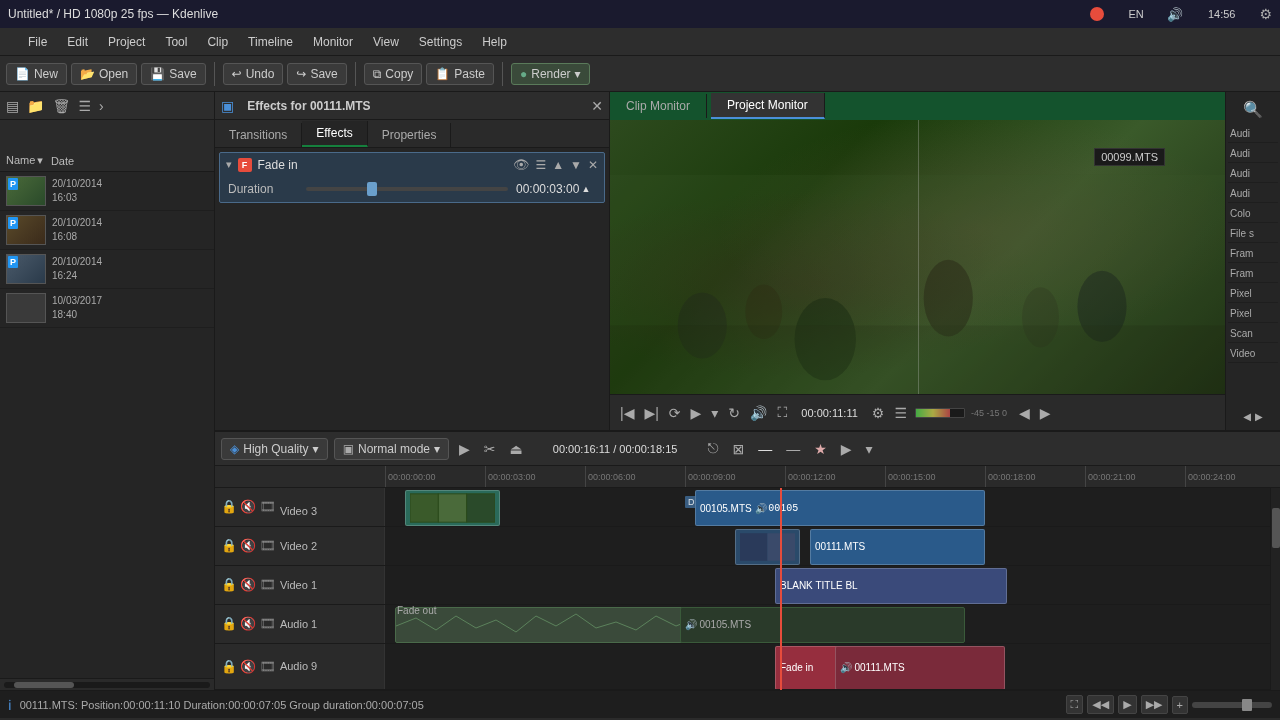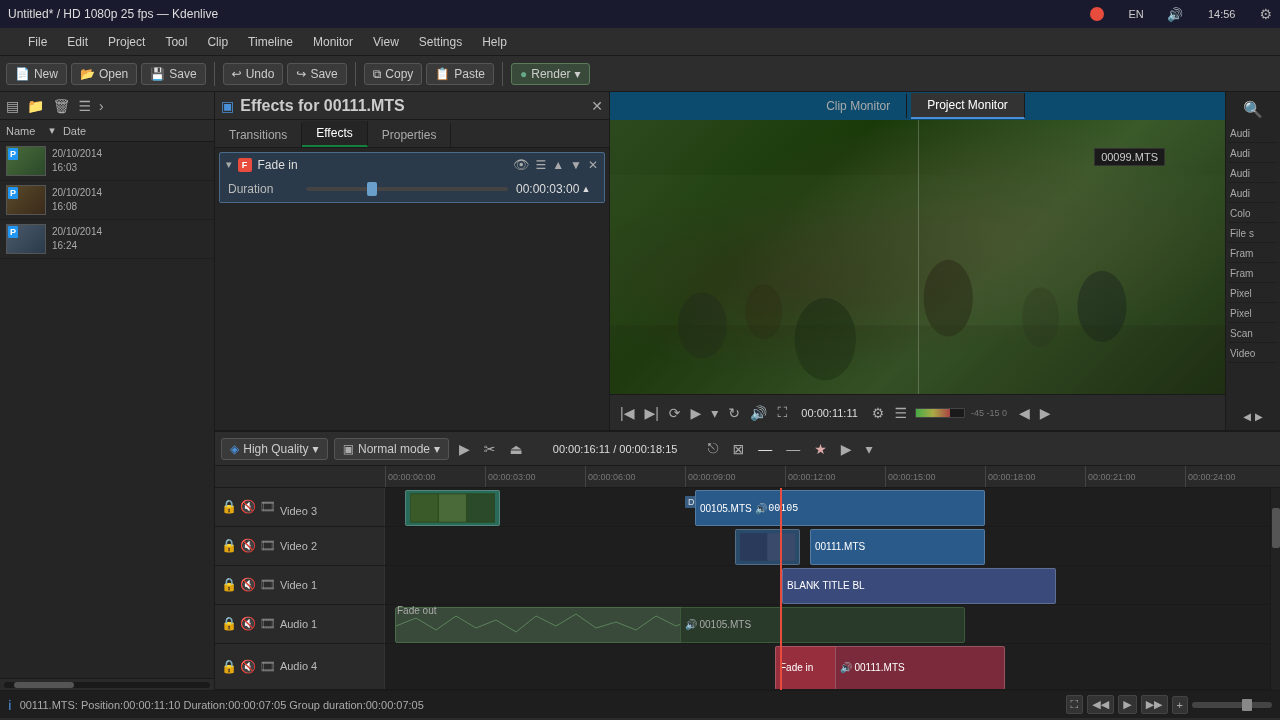--- a/index.html
+++ b/index.html
@@ -92,21 +92,21 @@
     }
     .bin-btn { color: #aaa; cursor: pointer; padding: 2px; font-size: 14px; }
     #bin-header {
       display: flex;
       align-items: center;
       padding: 4px 6px;
       background: #2a2a2a;
       border-bottom: 1px solid #1a1a1a;
       gap: 8px;
     }
-    .col-header { font-size: 11px; color: #bbb; display: flex; align-items: center; gap: 14px; cursor: pointer; }
+    .col-header { font-size: 11px; color: #bbb; display: flex; align-items: flex-start; gap: 2px; cursor: pointer; margin-top: 30px; }
     #bin-items { flex: 1; overflow-y: auto; }
     .bin-item {
       display: flex;
       align-items: center;
       padding: 4px 6px;
       gap: 6px;
       border-bottom: 1px solid #1e1e1e;
       cursor: pointer;
     }
     .bin-thumb {
@@ -151,21 +151,21 @@
     }
     #effects-header {
       height: 28px;
       background: #2d2d2d;
       display: flex;
       align-items: center;
       padding: 0 6px;
       gap: 6px;
       border-bottom: 1px solid #1a1a1a;
     }
-    .effects-title { font-size: 16px; color: #ccc; font-weight: bold; }
+    .effects-title { font-size: 12px; color: #ccc; font-weight: bold; margin-left: 7px; }
     .effects-close { margin-left: auto; color: #aaa; cursor: pointer; font-size: 14px; }
     #effect-item {
       background: #2a3a4a;
       border: 1px solid #4a6a8a;
       margin: 4px;
       border-radius: 2px;
     }
     #effect-item-header {
       display: flex;
       align-items: center;
@@ -271,25 +271,24 @@
       display: flex;
       flex-direction: column;
       flex: 1;
       min-width: 0;
       position: relative;
     }
 
     
     #clip-proj-tabs {
       height: 28px;
-      background: #0c4a6e;
+      background: #14532d;
       display: flex;
       align-items: center;
       gap: 4px;
-      justify-content: center;
     }
     .monitor-tab {
       padding: 5px 16px;
       font-size: 12px;
       cursor: pointer;
       color: #aaa;
       border-right: 1px solid #1a1a1a;
     }
     .monitor-tab.active {
       color: #fff;
@@ -614,20 +613,28 @@
       </div>
       <div class="bin-item">
         <div class="bin-thumb" style="background:linear-gradient(135deg,#4a5a6a,#2a3a4a);">
           <span class="thumb-p">P</span>
         </div>
         <div class="bin-info">
           <div>20/10/2014</div>
           <div>16:24</div>
         </div>
       </div>
+      <div class="bin-item">
+        <div class="bin-thumb" style="background:#3a3a3a;">
+        </div>
+        <div class="bin-info">
+          <div>10/03/2017</div>
+          <div>18:40</div>
+        </div>
+      </div>
     </div>
     <div id="bin-scrollbar">
       <div class="scroll-track">
         <div class="scroll-thumb"></div>
       </div>
     </div>
   </div>
 
   <div id="center-right">
     <div id="upper-area">
@@ -861,21 +868,21 @@
         <div class="track-row">
           <div class="track-header">
             <div class="track-controls">
               <span class="track-icon">🔒</span>
               <span class="track-icon">🔇</span>
               <span class="track-icon">🎞</span>
             </div>
             <span style="color:#bbb;font-size:11px;">Video 1</span>
           </div>
           <div class="track-content">
-            <div class="clip clip-blue" style="left:390px;width:274px;background:#3a4a7a;margin-left:7px;">
+            <div class="clip clip-blue" style="left:390px;width:232px;background:#3a4a7a;">
               <span>BLANK TITLE BL</span>
             </div>
           </div>
         </div>
 
         <div class="track-row">
           <div class="track-header">
             <div class="track-controls">
               <span class="track-icon">🔒</span>
               <span class="track-icon">🔇</span>
@@ -902,21 +909,21 @@
           </div>
         </div>
 
         <div class="track-row" style="height:50px;">
           <div class="track-header">
             <div class="track-controls">
               <span class="track-icon">🔒</span>
               <span class="track-icon">🔇</span>
               <span class="track-icon">🎞</span>
             </div>
-            <span style="color:#bbb;font-size:11px;">Audio 4</span>
+            <span style="color:#bbb;font-size:11px;">Audio 9</span>
           </div>
           <div class="track-content">
 
             <div class="clip" style="left:390px;width:100px;background:rgba(180,50,70,0.8);top:2px;height:44px;">
               <span style="font-size:10px;">Fade in</span>
             </div>
 
             <div class="clip clip-red" style="left:450px;width:170px;top:2px;height:44px;background:#7a2a3a;">
               <span>🔊</span>
               <span style="font-size:10px;margin-left:2px;">00111.MTS</span>

